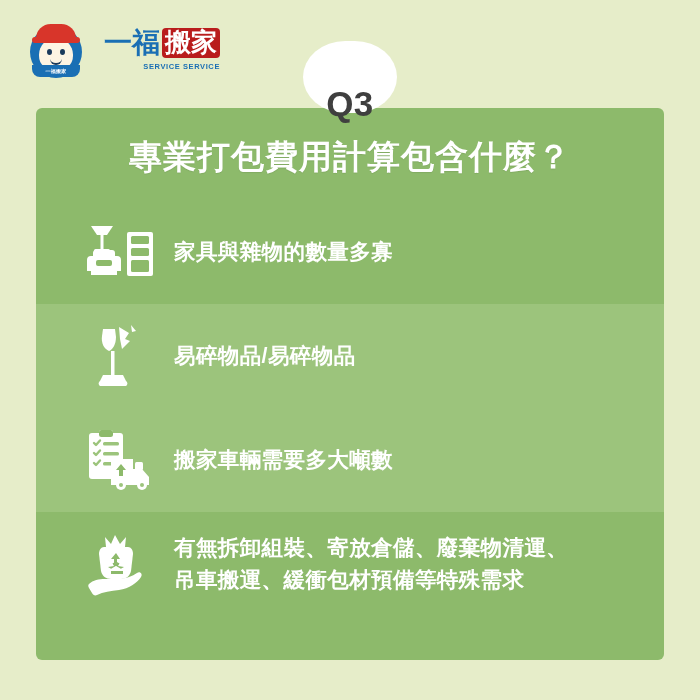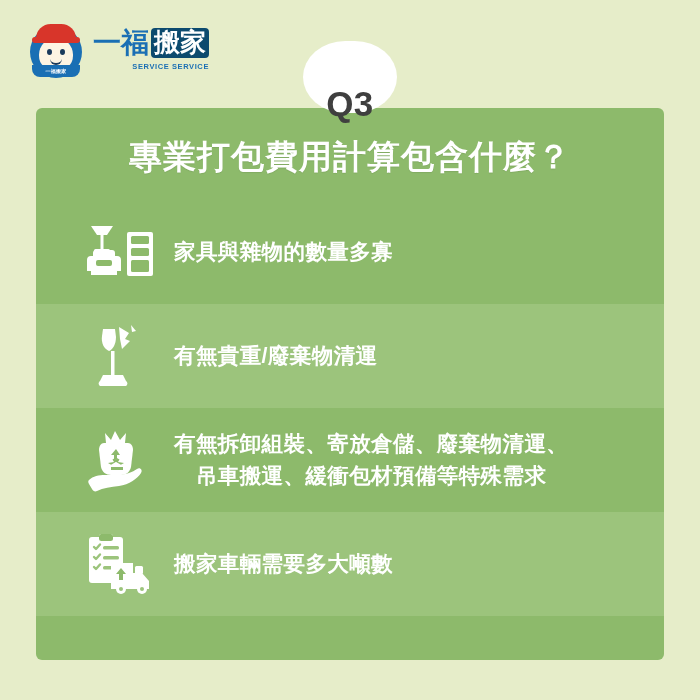--- a/index.html
+++ b/index.html
@@ -96,41 +96,41 @@
     background: #1a6fb4;
     color: #ffffff;
     font-size: 5px;
     letter-spacing: .3px;
     display: flex;
     align-items: center;
     justify-content: center;
     font-weight: bold;
   }
   .logo-text {
-    margin-left: 5px;
+    margin-left: 16px;
     display: flex;
     flex-direction: column;
     justify-content: center;
   }
   .logo-name {
     display: flex;
     align-items: center;
   }
   .logo-name .cn1 {
     font-size: 28px;
     font-weight: bold;
     color: #1a6fb4;
     letter-spacing: 0px;
     line-height: 1;
   }
   .logo-name .cn2 {
     font-size: 26px;
     font-weight: bold;
     color: #ffffff;
-    background: #0c4a6e;
+    background: #b91c1c;
     border-radius: 4px;
     padding: 1px 3px 3px 3px;
     line-height: 1;
     margin-left: 2px;
   }
   .logo-sub {
     margin-top: 4px;
     font-size: 7.5px;
     color: #1a6fb4;
     letter-spacing: .6px;
@@ -210,21 +210,21 @@
     justify-content: center;
   }
   .row .row-text {
     color: #ffffff;
     font-size: 21.5px;
     font-weight: bold;
     line-height: 1.5;
     letter-spacing: .4px;
     margin-left: 14px;
   }
-  .row .row-text .line { display: block; text-align: center; }
+  .row .row-text .line { display: block; }
 
   svg { display: block; }
 </style>
 </head>
 <body>
 
 <div class="logo">
   <div class="logo-mark">
     <div class="logo-circle"></div>
     <div class="logo-face">
@@ -287,45 +287,21 @@
 
           <path d="M42 2 L47 8 L43 9 Z" fill="#ffffff"></path>
 
           <rect x="22" y="28" width="3.5" height="24" fill="#ffffff"></rect>
 
           <path d="M11 58 h26 a3 3 0 0 1 0 5 h-26 a3 3 0 0 1 0 -5 z" fill="#ffffff"></path>
           <path d="M14 52 h20 l3 6 h-26 z" fill="#ffffff"></path>
         </svg>
       </div>
       <div class="row-text">
-        <span class="line">有無貴重/廢棄物清運</span>
-      </div>
-    </div>
-
-    <div class="row">
-      <div class="icon">
-        <svg width="72" height="70" viewBox="0 0 72 70" fill="none">
-
-          <path d="M22 8 l6 7 l4 -9 l5 9 l6 -7 l-1 10 h-19 z" fill="#ffffff"></path>
-
-          <path d="M21 18 h24 c3 0 5 3 5 7 l-2 17 c-1 5 -5 8 -10 8 h-10 c-5 0 -9 -3 -10 -8 l-2 -17 c0 -4 2 -7 5 -7 z" fill="#ffffff"></path>
-
-          <g fill="#8dba6b">
-            <path d="M33 24 l4 6 h-3 v4 h-3 v-4 h-3 z"></path>
-            <path d="M25 38 l6 -1 l-1.5 -2.6 l2.6 -1.5 l2 3.4 l-6 3.5 z"></path>
-            <path d="M41 38 l-6 -1 l1.5 -2.6 l-2.6 -1.5 l-2 3.4 l6 3.5 z"></path>
-            <path d="M28 42 h12 v3 h-12 z"></path>
-          </g>
-
-          <path d="M6 55 c4 -4 10 -5 16 -5 h10 c10 0 18 -3 22 -6 c3 -2 6 1 4 4 c-3 5 -12 12 -22 13 c-8 1 -16 2 -22 5 c-2 1 -4 0 -5 -2 l-3 -5 c-1 -2 -1 -3 0 -4 z" fill="#ffffff"></path>
-        </svg>
-      </div>
-      <div class="row-text">
-        <span class="line">有無拆卸組裝、寄放倉儲、廢棄物清運、</span>
-        <span class="line">吊車搬運、緩衝包材預備等特殊需求</span>
+        <span class="line">易碎物品/易碎物品</span>
       </div>
     </div>
 
     <div class="row alt">
       <div class="icon">
         <svg width="72" height="62" viewBox="0 0 72 62" fill="none">
 
           <rect x="6" y="4" width="34" height="46" rx="3" fill="#ffffff"></rect>
           <rect x="16" y="1" width="14" height="7" rx="2.5" fill="#ffffff"></rect>
           <rect x="16" y="1" width="14" height="7" rx="2.5" fill="#8dba6b"></rect>
@@ -349,14 +325,38 @@
           <circle cx="38" cy="56" r="2" fill="#9cc47c"></circle>
           <circle cx="59" cy="56" r="5" fill="#ffffff"></circle>
           <circle cx="59" cy="56" r="2" fill="#9cc47c"></circle>
         </svg>
       </div>
       <div class="row-text">
         <span class="line">搬家車輛需要多大噸數</span>
       </div>
     </div>
 
+    <div class="row">
+      <div class="icon">
+        <svg width="72" height="70" viewBox="0 0 72 70" fill="none">
+
+          <path d="M22 8 l6 7 l4 -9 l5 9 l6 -7 l-1 10 h-19 z" fill="#ffffff"></path>
+
+          <path d="M21 18 h24 c3 0 5 3 5 7 l-2 17 c-1 5 -5 8 -10 8 h-10 c-5 0 -9 -3 -10 -8 l-2 -17 c0 -4 2 -7 5 -7 z" fill="#ffffff"></path>
+
+          <g fill="#8dba6b">
+            <path d="M33 24 l4 6 h-3 v4 h-3 v-4 h-3 z"></path>
+            <path d="M25 38 l6 -1 l-1.5 -2.6 l2.6 -1.5 l2 3.4 l-6 3.5 z"></path>
+            <path d="M41 38 l-6 -1 l1.5 -2.6 l-2.6 -1.5 l-2 3.4 l6 3.5 z"></path>
+            <path d="M28 42 h12 v3 h-12 z"></path>
+          </g>
+
+          <path d="M6 55 c4 -4 10 -5 16 -5 h10 c10 0 18 -3 22 -6 c3 -2 6 1 4 4 c-3 5 -12 12 -22 13 c-8 1 -16 2 -22 5 c-2 1 -4 0 -5 -2 l-3 -5 c-1 -2 -1 -3 0 -4 z" fill="#ffffff"></path>
+        </svg>
+      </div>
+      <div class="row-text">
+        <span class="line">有無拆卸組裝、寄放倉儲、廢棄物清運、</span>
+        <span class="line">吊車搬運、緩衝包材預備等特殊需求</span>
+      </div>
+    </div>
+
   </div>
 </div>
 
 </body></html>

